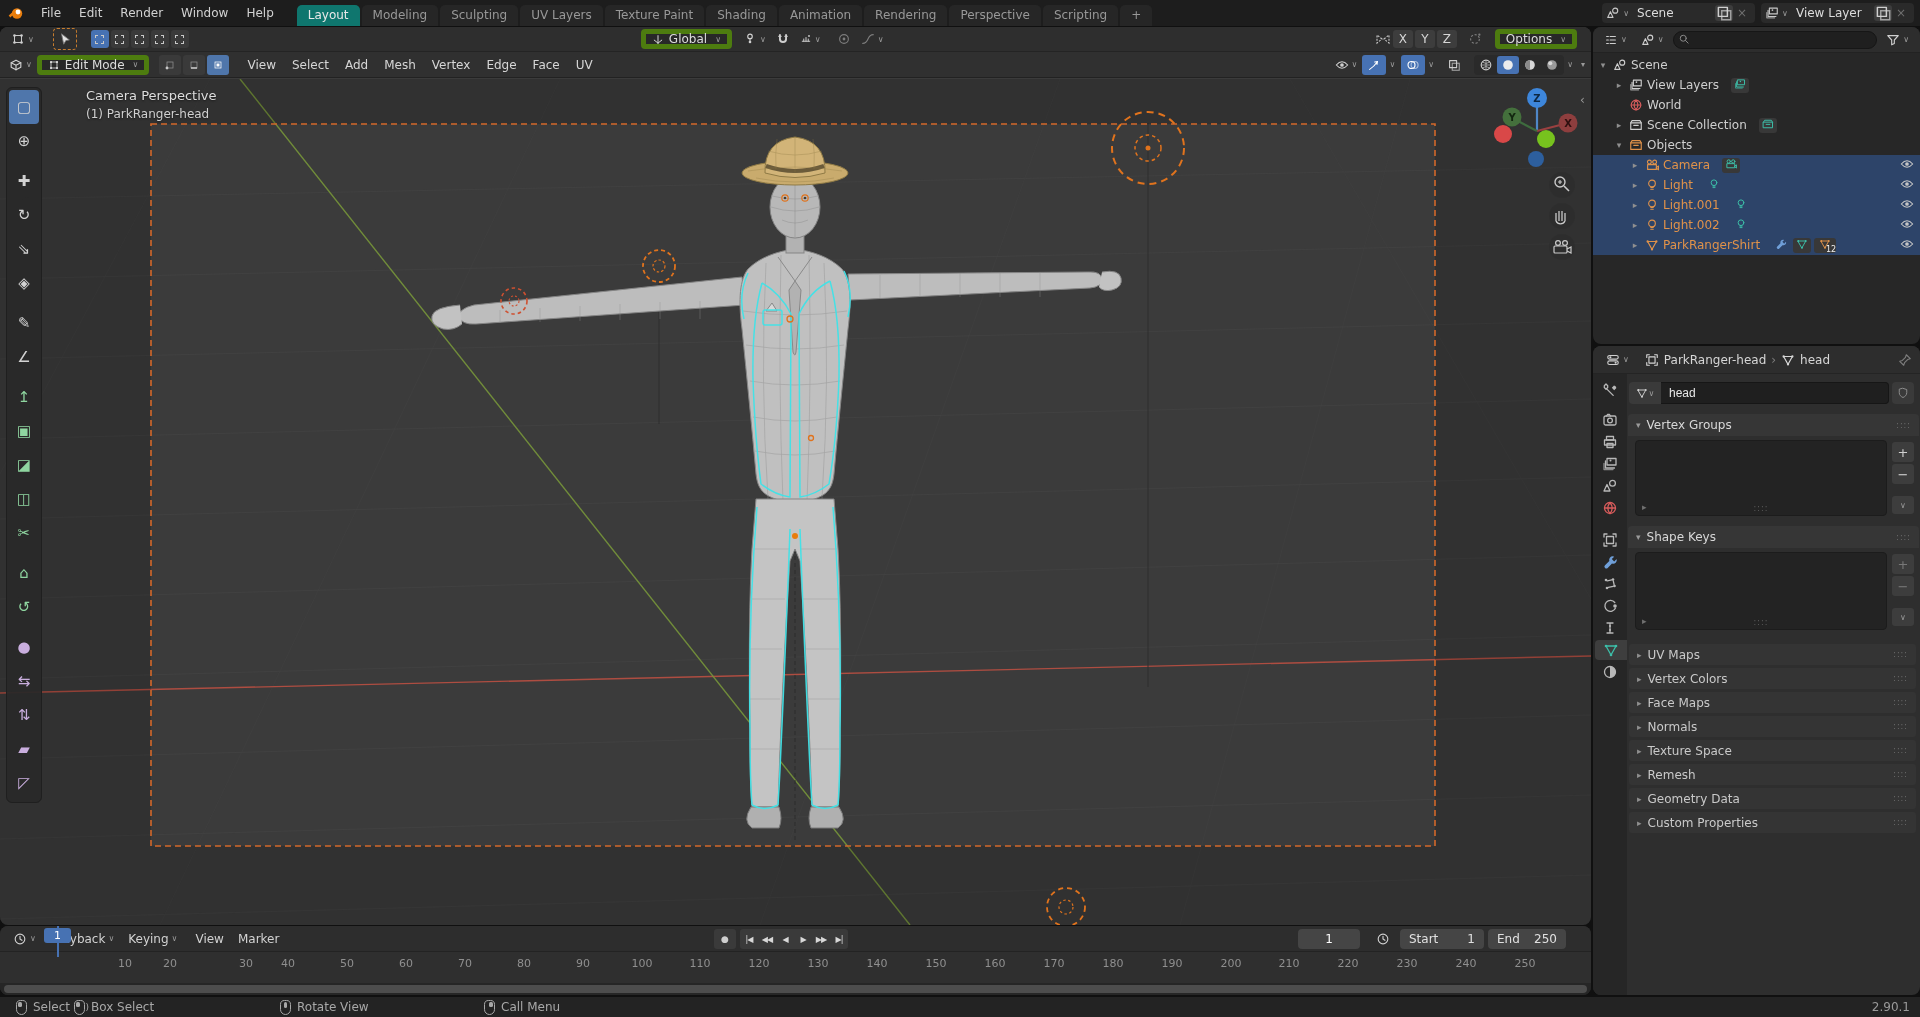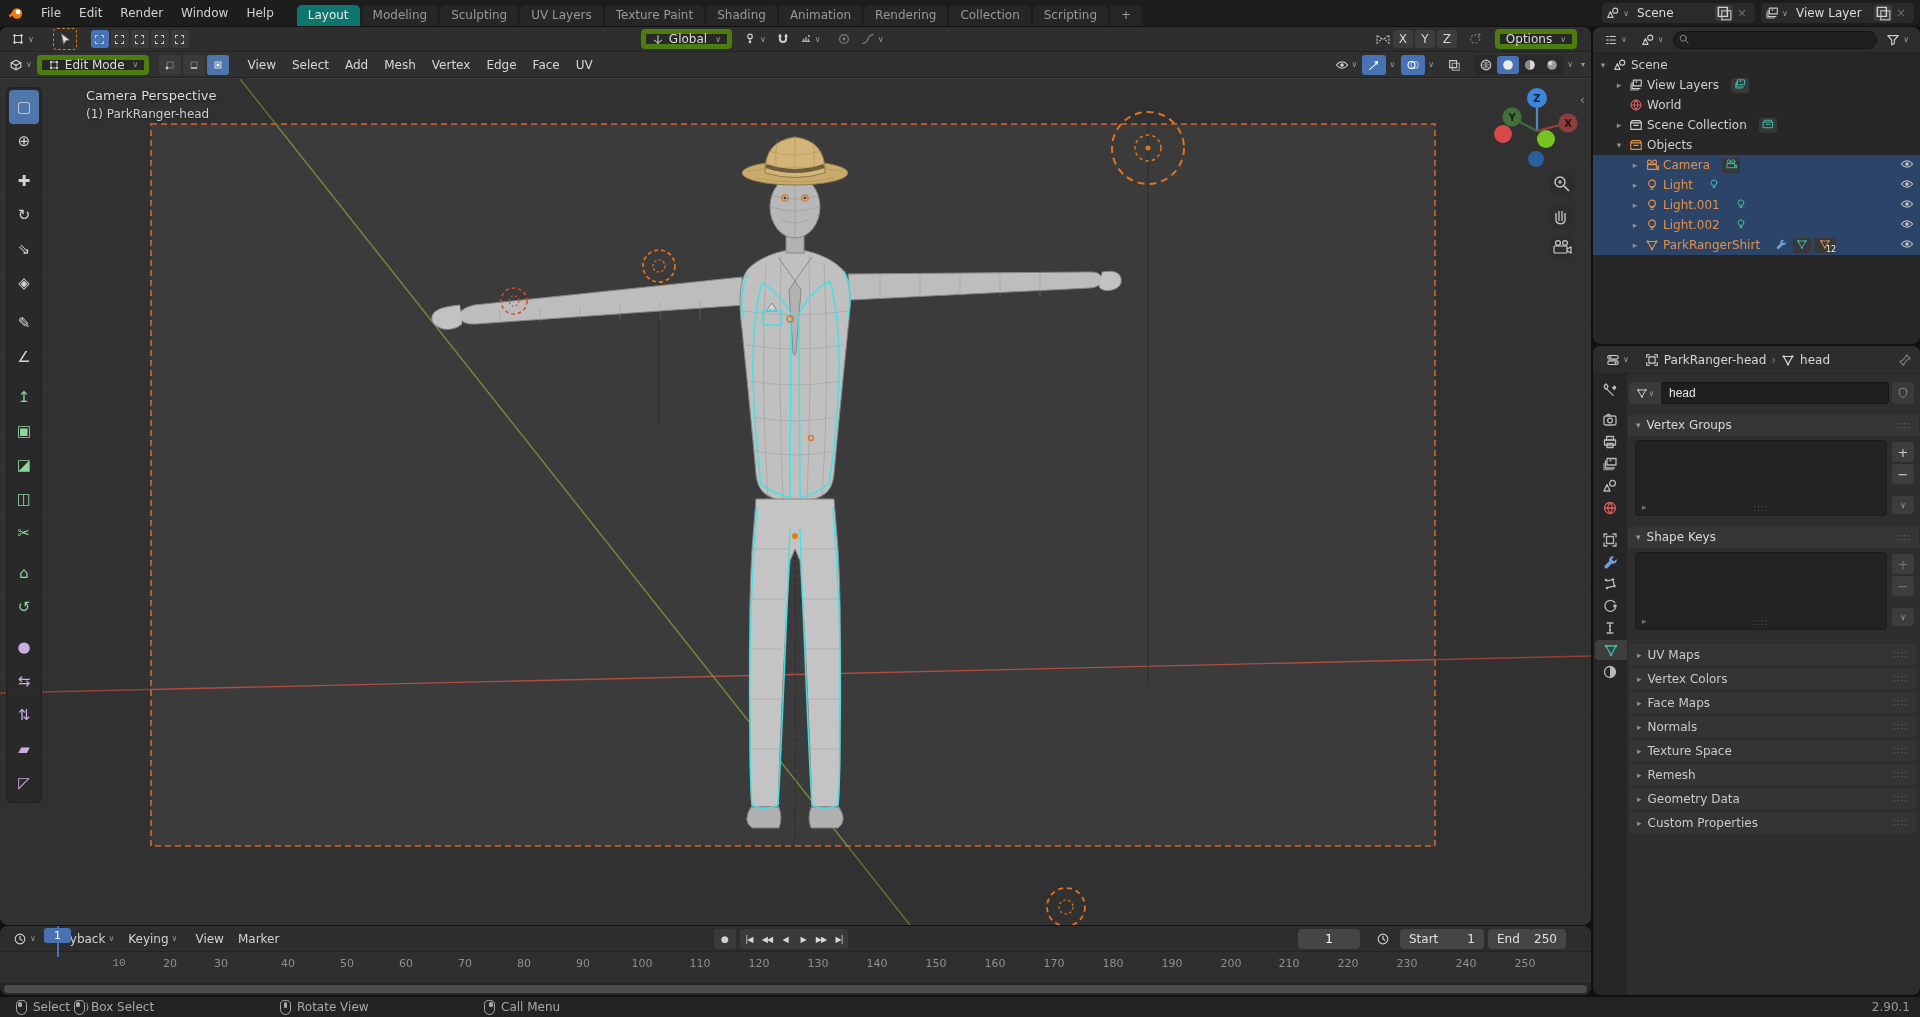--- a/index.html
+++ b/index.html
@@ -165,21 +165,21 @@
   <div id="tabs">
 
   <div class="tab active">Layout</div>
       <div class="tab">Modeling</div>
       <div class="tab">Sculpting</div>
       <div class="tab">UV Layers</div>
       <div class="tab">Texture Paint</div>
       <div class="tab">Shading</div>
       <div class="tab">Animation</div>
       <div class="tab">Rendering</div>
-      <div class="tab">Collection</div>
+      <div class="tab">Perspective</div>
       <div class="tab">Scripting</div>
       <div class="tab">+</div>
     </div>
   <div style="margin-left:auto;display:flex;align-items:center;margin-right:6px">
     <div class="topsel">
       <span class="icon icon14">
           <svg viewBox="0 0 16 16">
             <circle cx="10.5" cy="5.3" r="2.9" fill="none" stroke="currentColor" stroke-width="1.3" stroke-linecap="round" stroke-linejoin="round"></circle>
             <path d="M5 6.5l3 6.5H2z" fill="none" stroke="currentColor" stroke-width="1.3" stroke-linecap="round" stroke-linejoin="round"></path>
           </svg>
@@ -1259,23 +1259,23 @@
   <div class="rangepill" style="left:1400px; width:84px">
     <span>Start</span>
       <span>1</span>
   </div>
   <div class="rangepill" style="left:1488px; width:78px">
     <span>End</span>
       <span>250</span>
   </div>
   <div id="tl-ruler">
 
-  <span class="tick" style="left: 119px; font-family: Liberation Mono, monospace;">10</span>
+  <span class="tick" style="left: 125px;">10</span>
       <span class="tick" style="left: 170px;">20</span>
-      <span class="tick" style="left: 221px;">30</span>
+      <span class="tick" style="left: 246px;">30</span>
       <span class="tick" style="left: 288px;">40</span>
       <span class="tick" style="left: 347px;">50</span>
       <span class="tick" style="left: 406px;">60</span>
       <span class="tick" style="left: 465px;">70</span>
       <span class="tick" style="left: 524px;">80</span>
       <span class="tick" style="left: 583px;">90</span>
       <span class="tick" style="left: 642px;">100</span>
       <span class="tick" style="left: 700px;">110</span>
       <span class="tick" style="left: 759px;">120</span>
       <span class="tick" style="left: 818px;">130</span>

